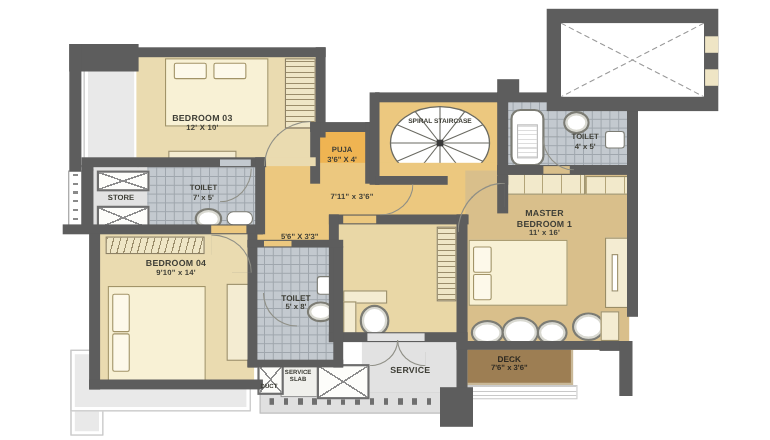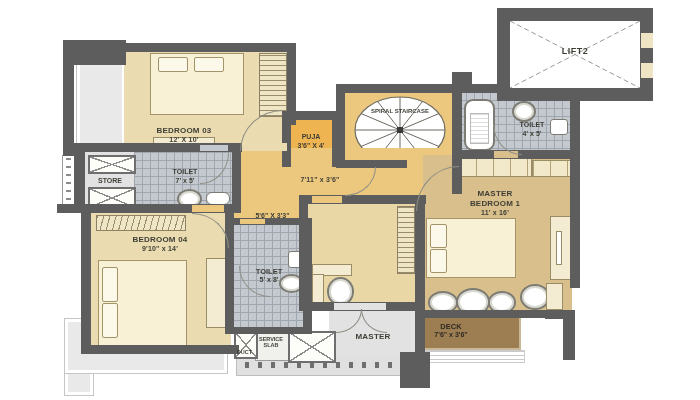--- a/index.html
+++ b/index.html
@@ -195,41 +195,38 @@
   <div class="arc arc-tl" style="left:240px;top:110px;width:42px;height:40px"></div>
   <div class="arc arc-br" style="left:200px;top:153px;width:28px;height:30px"></div>
   <div class="arc arc-tr" style="left:192px;top:213px;width:36px;height:34px"></div>
   <div class="arc arc-bl" style="left:239px;top:266px;width:30px;height:30px"></div>
   <div class="arc arc-bl" style="left:493px;top:124px;width:28px;height:30px"></div>
   <div class="arc arc-tl" style="left:416px;top:166px;width:42px;height:44px"></div>
   <div class="arc arc-br" style="left:345px;top:167px;width:30px;height:28px"></div>
   <div class="arc arc-br" style="left:336px;top:309px;width:25px;height:23px"></div>
   <div class="arc arc-bl" style="left:361px;top:309px;width:25px;height:23px"></div>
 
-  <div class="lbl name" style="left:128px;top:126px;width:112px">
+  <div class="lbl name" style="left:128px;top:103px;width:112px">
     <div>BEDROOM 03</div>
     <div class="dims">12' X 10'</div>
   </div>
   <div class="lbl" style="left:85px;top:177px;width:50px;font-size:7px">
     <div>STORE</div>
   </div>
   <div class="lbl" style="left:155px;top:168px;width:60px;font-size:7px">
     <div>TOILET</div>
     <div class="dims">7' x 5'</div>
   </div>
   <div class="lbl" style="left:286px;top:133px;width:50px;font-size:7px">
     <div>PUJA</div>
     <div class="dims">3'6" X 4'</div>
   </div>
   <div class="lbl tiny" style="left:370px;top:108px;width:60px">
     <div>SPIRAL STAIRCASE</div>
   </div>
-  <div class="lbl" style="left:510px;top:46px;width:130px;font-size:9px;letter-spacing:.5px">
-    <div>LIFT2</div>
-  </div>
   <div class="lbl" style="left:500px;top:121px;width:64px;font-size:7px">
     <div>TOILET</div>
     <div class="dims">4' x 5'</div>
   </div>
   <div class="lbl name" style="left:260px;top:176px;width:120px">
     <div class="dims">7'11" x 3'6"</div>
   </div>
   <div class="lbl dims" style="left:235px;top:212px;width:75px">
     <div>5'6" X 3'3"</div>
   </div>
@@ -238,26 +235,26 @@
     <div class="dims">9'10" x 14'</div>
   </div>
   <div class="lbl" style="left:238px;top:267px;width:62px;font-size:7.5px">
     <div>TOILET</div>
     <div class="dims">5' x 8'</div>
   </div>
   <div class="lbl name" style="left:464px;top:189px;width:62px">
     <div>MASTER BEDROOM 1</div>
     <div class="dims">11' x 16'</div>
   </div>
-  <div class="lbl" style="left:411px;top:322px;width:80px;font-size:7.5px;color:#2e2a22">
+  <div class="lbl" style="left:423px;top:322px;width:80px;font-size:7.5px;color:#2e2a22">
     <div>DECK</div>
     <div class="dims">7'6" x 3'6"</div>
   </div>
   <div class="lbl name" style="left:340px;top:332px;width:66px">
-    <div>MASTER</div>
+    <div>SERVICE</div>
   </div>
   <div class="lbl tiny" style="left:254px;top:336px;width:34px;font-size:5.5px">
     <div>SERVICE SLAB</div>
   </div>
   <div class="lbl tiny" style="left:231px;top:349px;width:27px;font-size:5.5px">
     <div>DUCT</div>
   </div>
 
 </div>
 

